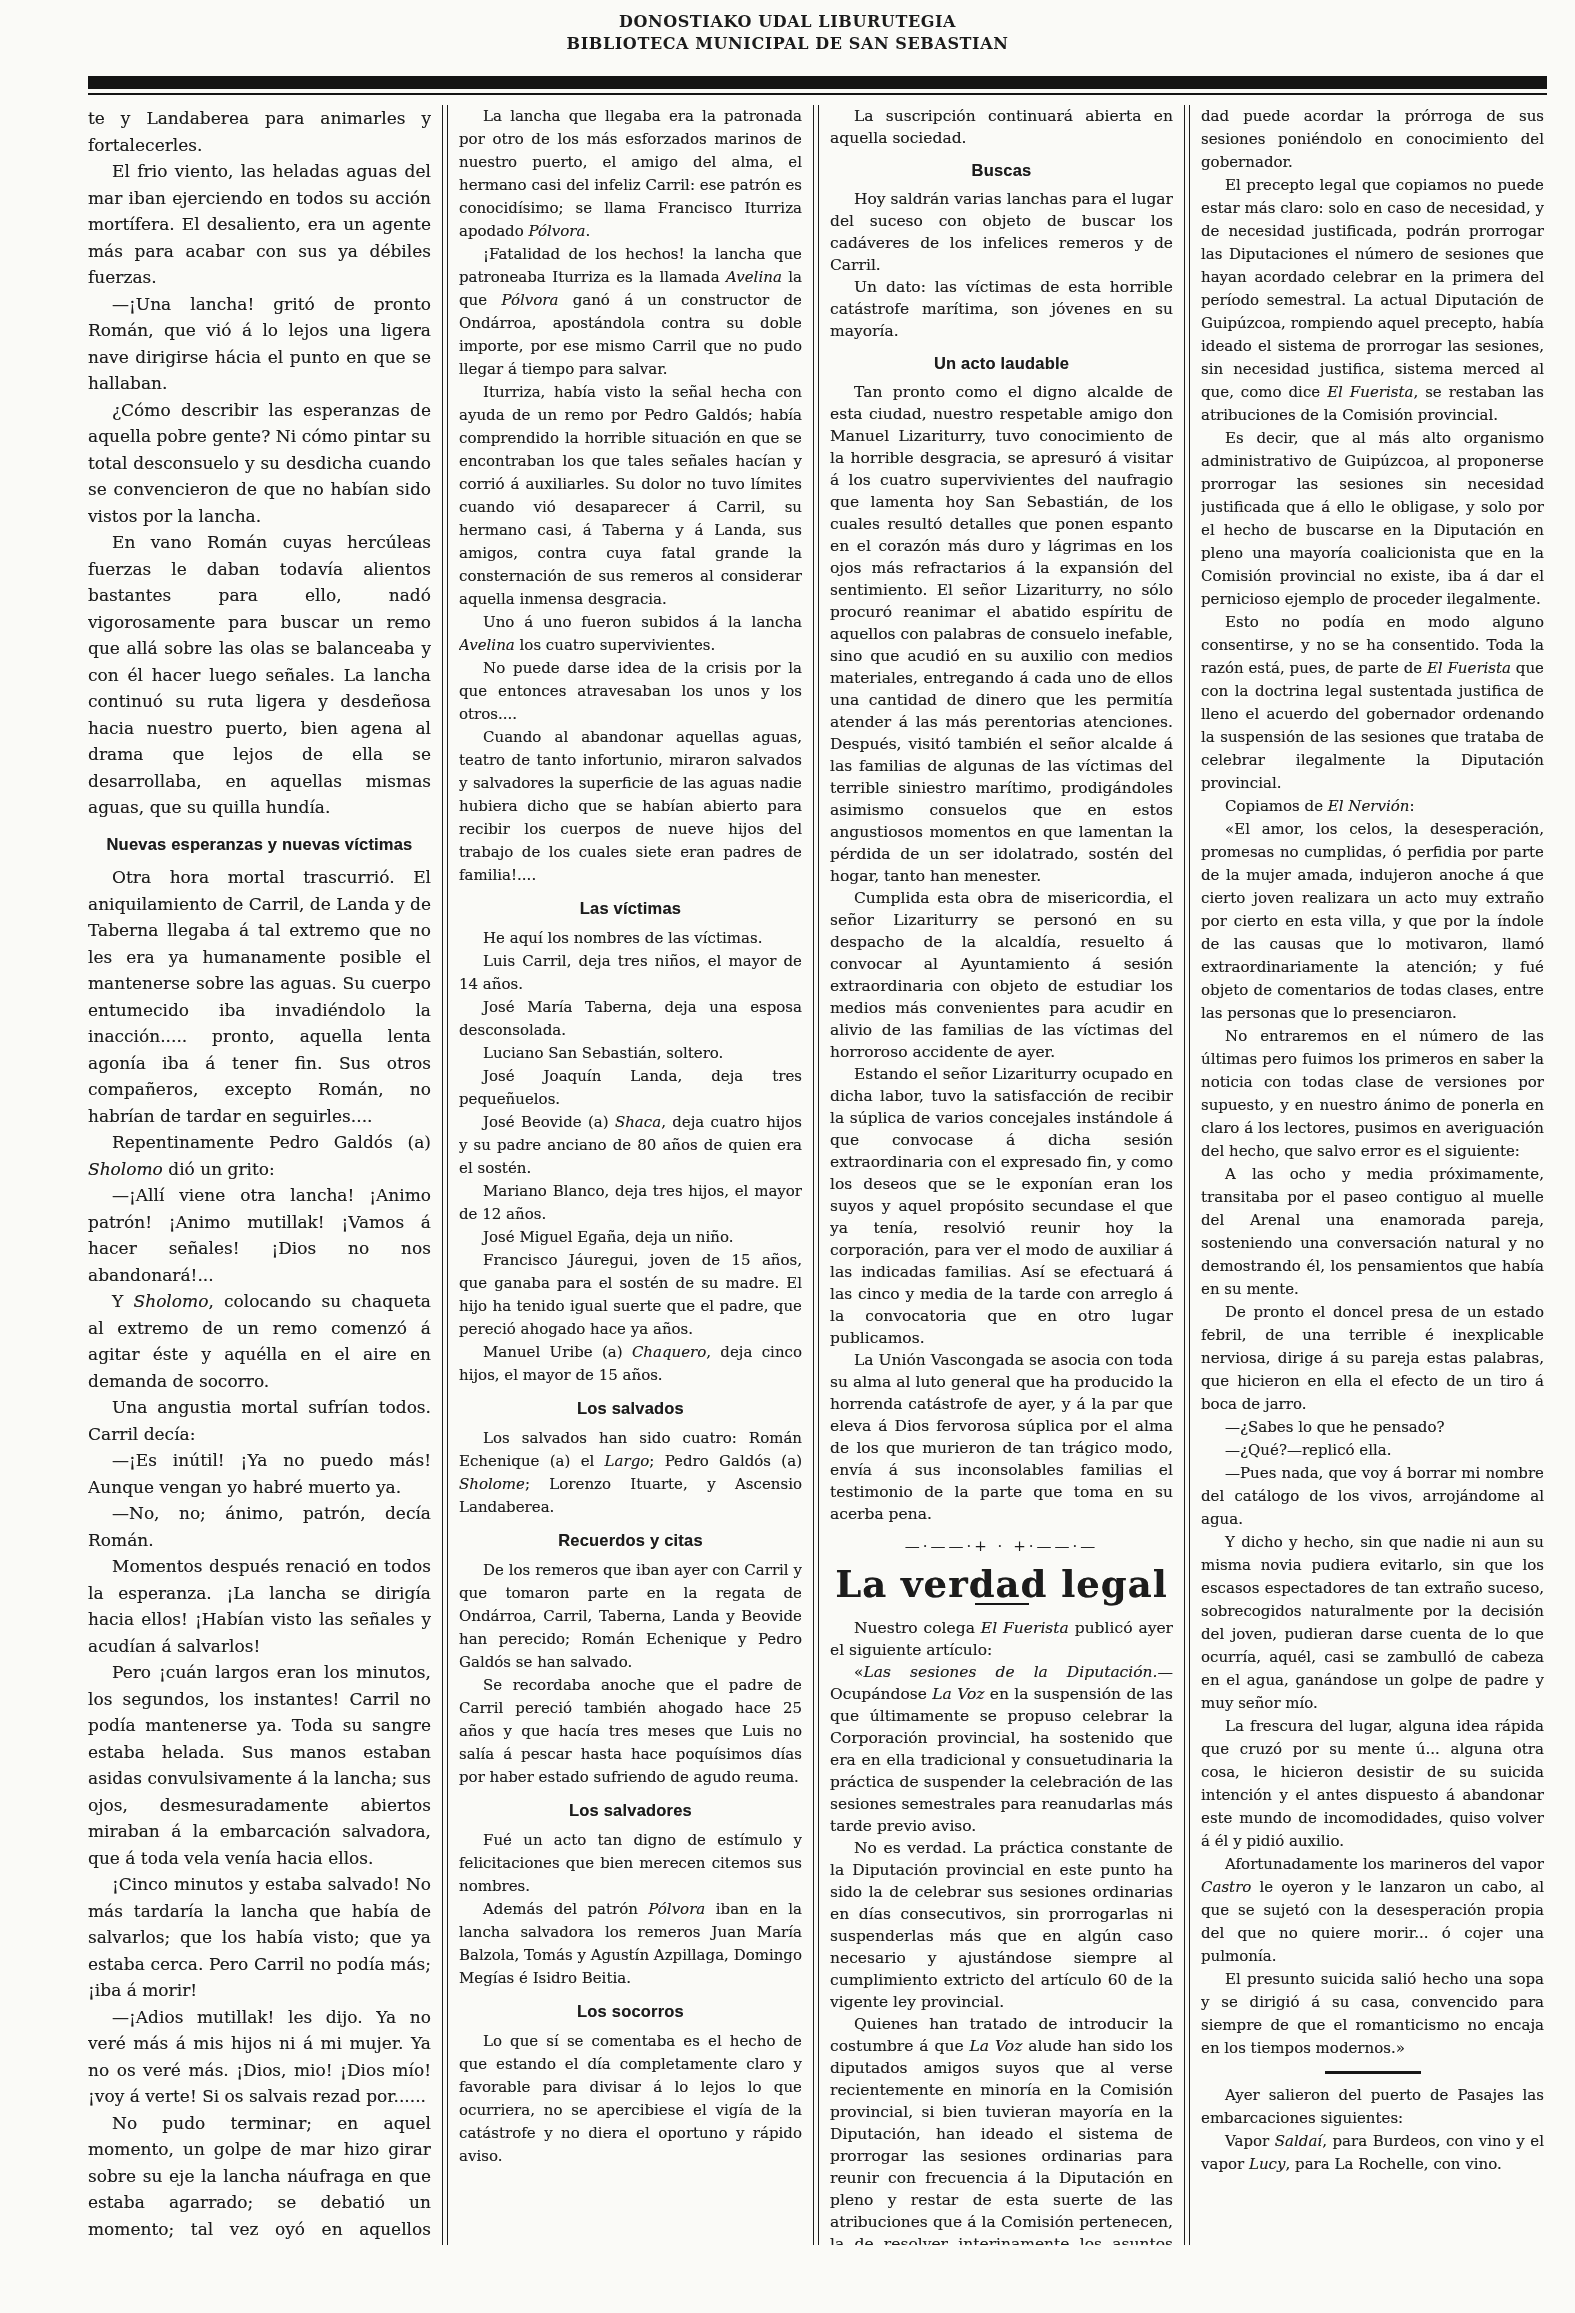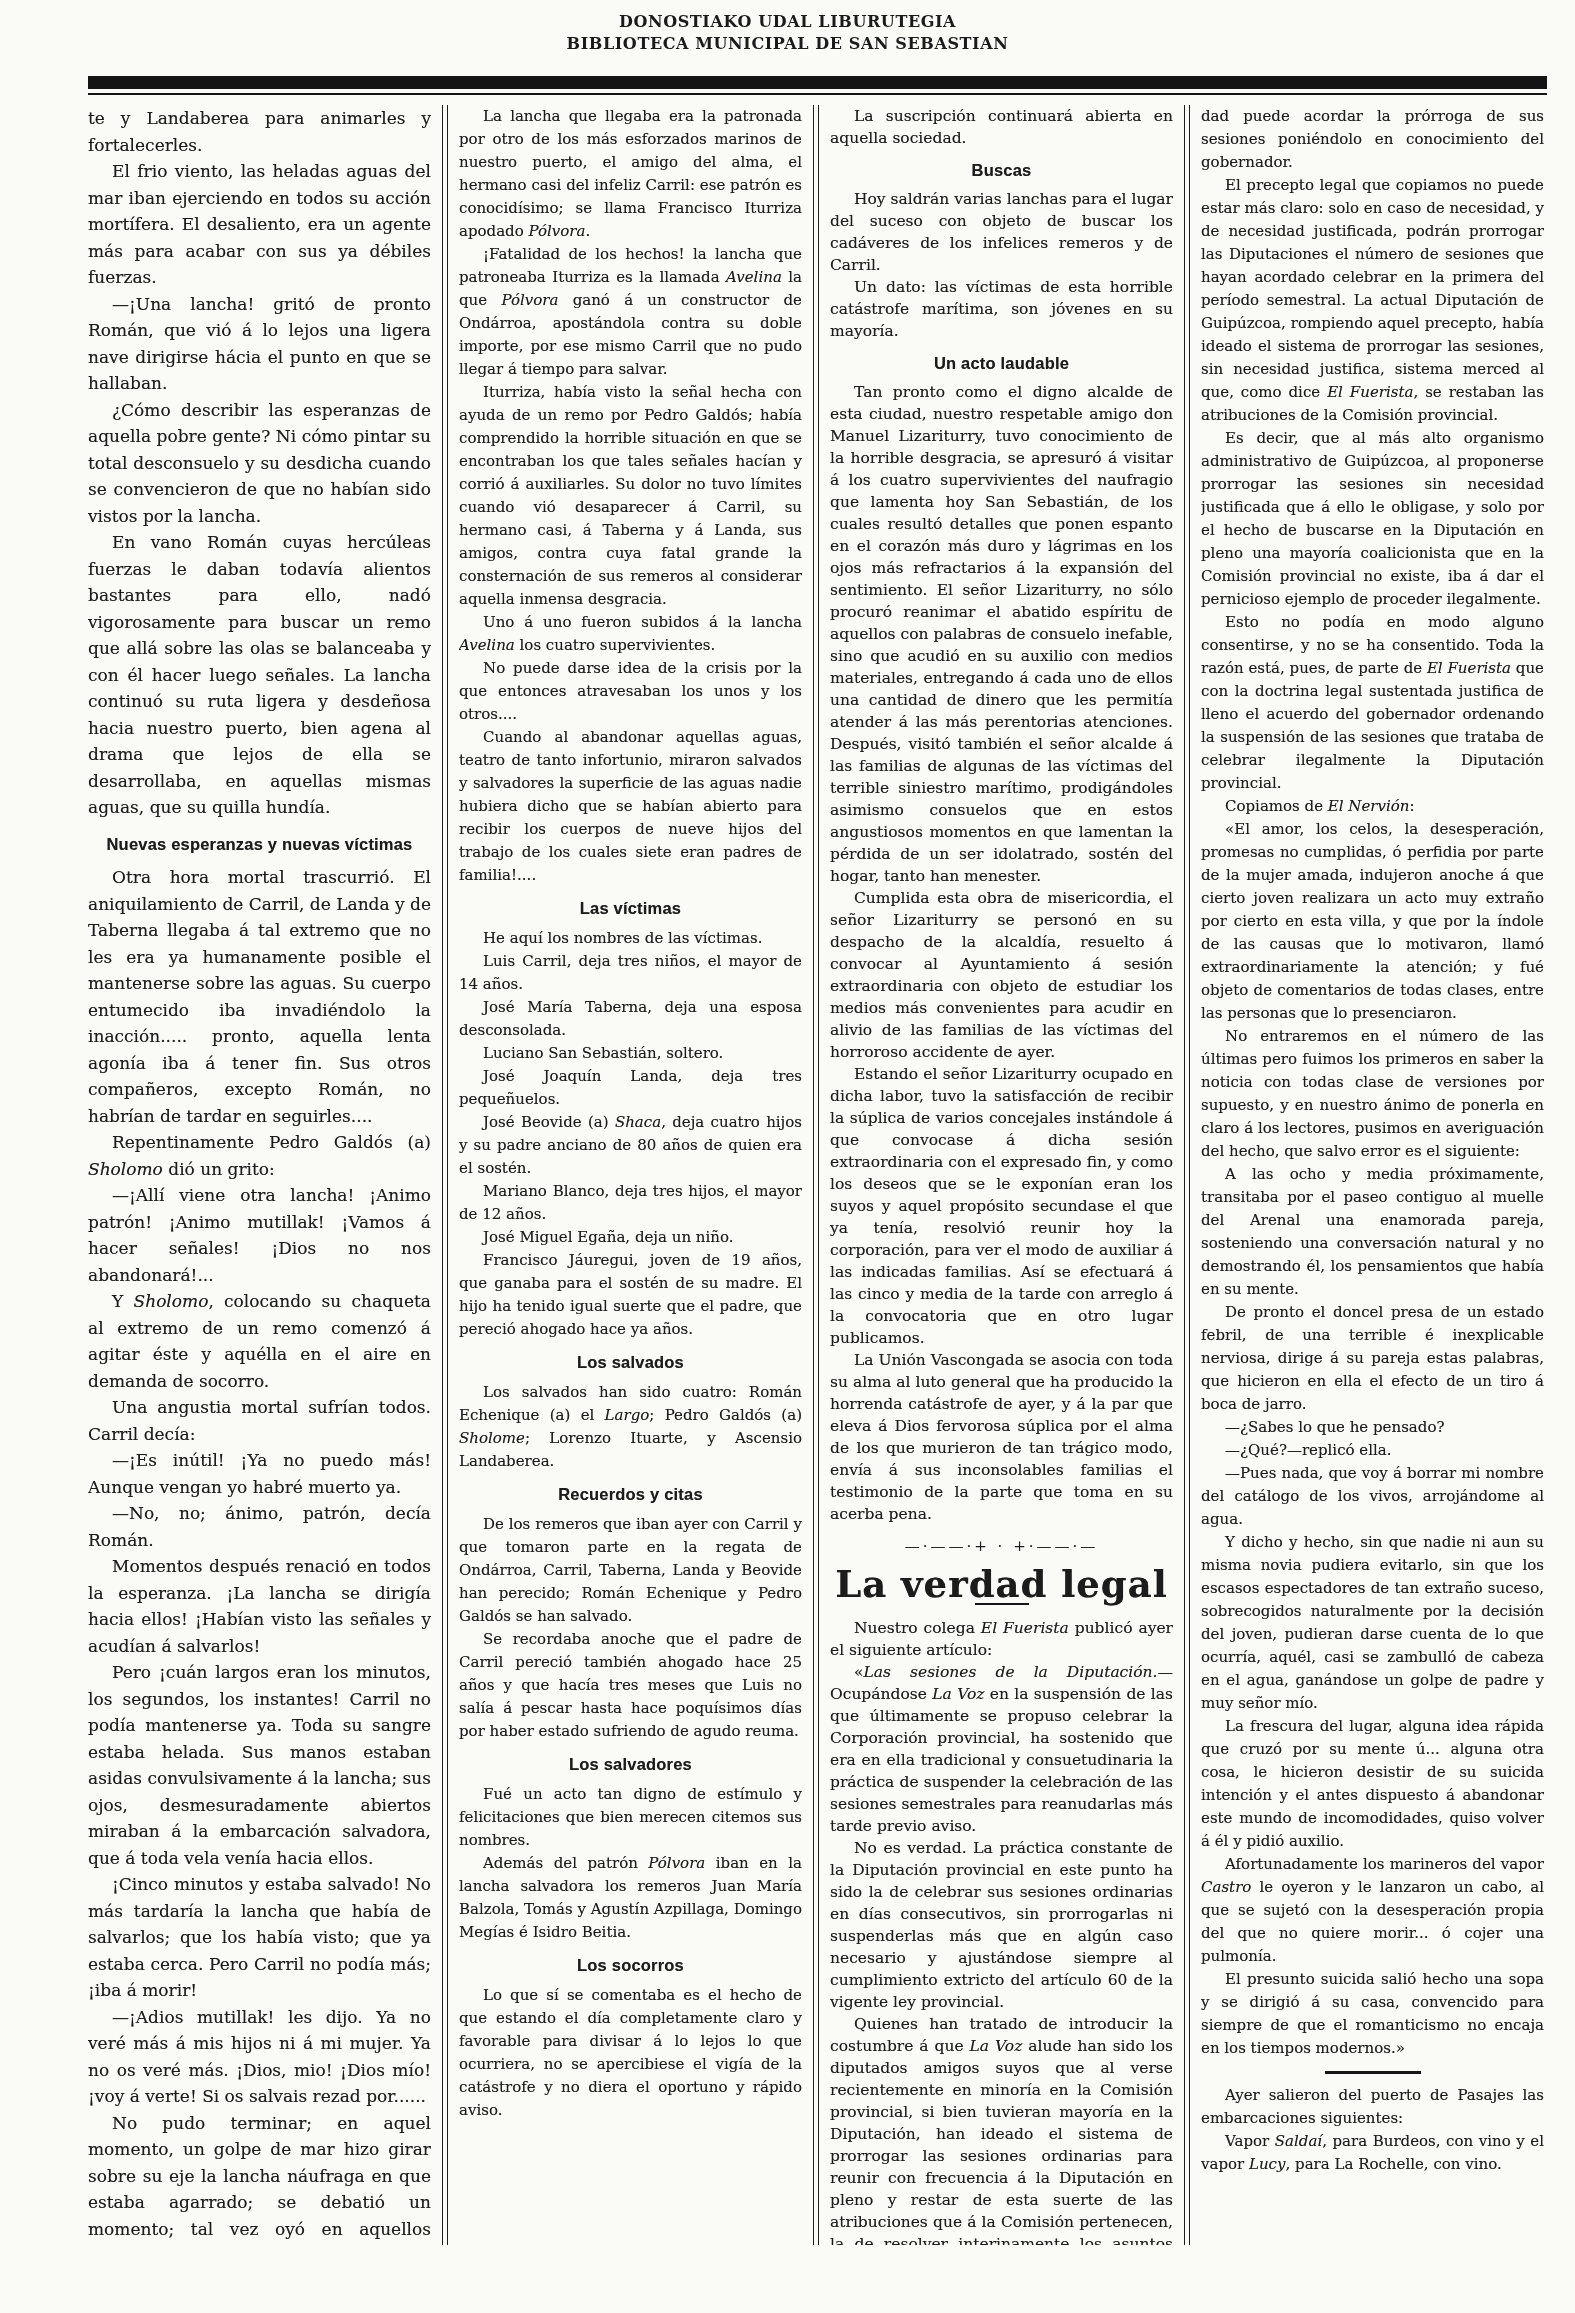--- a/index.html
+++ b/index.html
@@ -154,21 +154,22 @@
         <p class="para">Cuando al abandonar aquellas aguas, teatro de tanto infortunio, miraron salvados y salvadores la superficie de las aguas nadie hubiera dicho que se habían abierto para recibir los cuerpos de nueve hijos del trabajo de los cuales siete eran padres de familia!....</p>
         <h3 class="subhead">Las víctimas</h3>
         <p class="para">He aquí los nombres de las víctimas.</p>
         <p class="para">Luis Carril, deja tres niños, el mayor de 14 años.</p>
         <p class="para">José María Taberna, deja una esposa desconsolada.</p>
         <p class="para">Luciano San Sebastián, soltero.</p>
         <p class="para">José Joaquín Landa, deja tres pequeñuelos.</p>
         <p class="para">José Beovide (a) <i>Shaca</i>, deja cuatro hijos y su padre anciano de 80 años de quien era el sostén.</p>
         <p class="para">Mariano Blanco, deja tres hijos, el mayor de 12 años.</p>
         <p class="para">José Miguel Egaña, deja un niño.</p>
-        <p class="para">Francisco Jáuregui, joven de 19 años, que ganaba para el sostén de su madre. El hijo ha tenido igual suerte que el padre, que pereció ahogado hace ya años.</p>
+        <p class="para">Francisco Jáuregui, joven de 15 años, que ganaba para el sostén de su madre. El hijo ha tenido igual suerte que el padre, que pereció ahogado hace ya años.</p>
+        <p class="para">Manuel Uribe (a) <i>Chaquero</i>, deja cinco hijos, el mayor de 15 años.</p>
         <h3 class="subhead">Los salvados</h3>
         <p class="para">Los salvados han sido cuatro: Román Echenique (a) el <i>Largo</i>; Pedro Galdós (a) <i>Sholome</i>; Lorenzo Ituarte, y Ascensio Landaberea.</p>
         <h3 class="subhead">Recuerdos y citas</h3>
         <p class="para">De los remeros que iban ayer con Carril y que tomaron parte en la regata de Ondárroa, Carril, Taberna, Landa y Beovide han perecido; Román Echenique y Pedro Galdós se han salvado.</p>
         <p class="para">Se recordaba anoche que el padre de Carril pereció también ahogado hace 25 años y que hacía tres meses que Luis no salía á pescar hasta hace poquísimos días por haber estado sufriendo de agudo reuma.</p>
         <h3 class="subhead">Los salvadores</h3>
         <p class="para">Fué un acto tan digno de estímulo y felicitaciones que bien merecen citemos sus nombres.</p>
         <p class="para">Además del patrón <i>Pólvora</i> iban en la lancha salvadora los remeros Juan María Balzola, Tomás y Agustín Azpillaga, Domingo Megías é Isidro Beitia.</p>
         <h3 class="subhead">Los socorros</h3>
         <p class="para">Lo que sí se comentaba es el hecho de que estando el día completamente claro y favorable para divisar á lo lejos lo que ocurriera, no se apercibiese el vigía de la catástrofe y no diera el oportuno y rápido aviso.</p>

